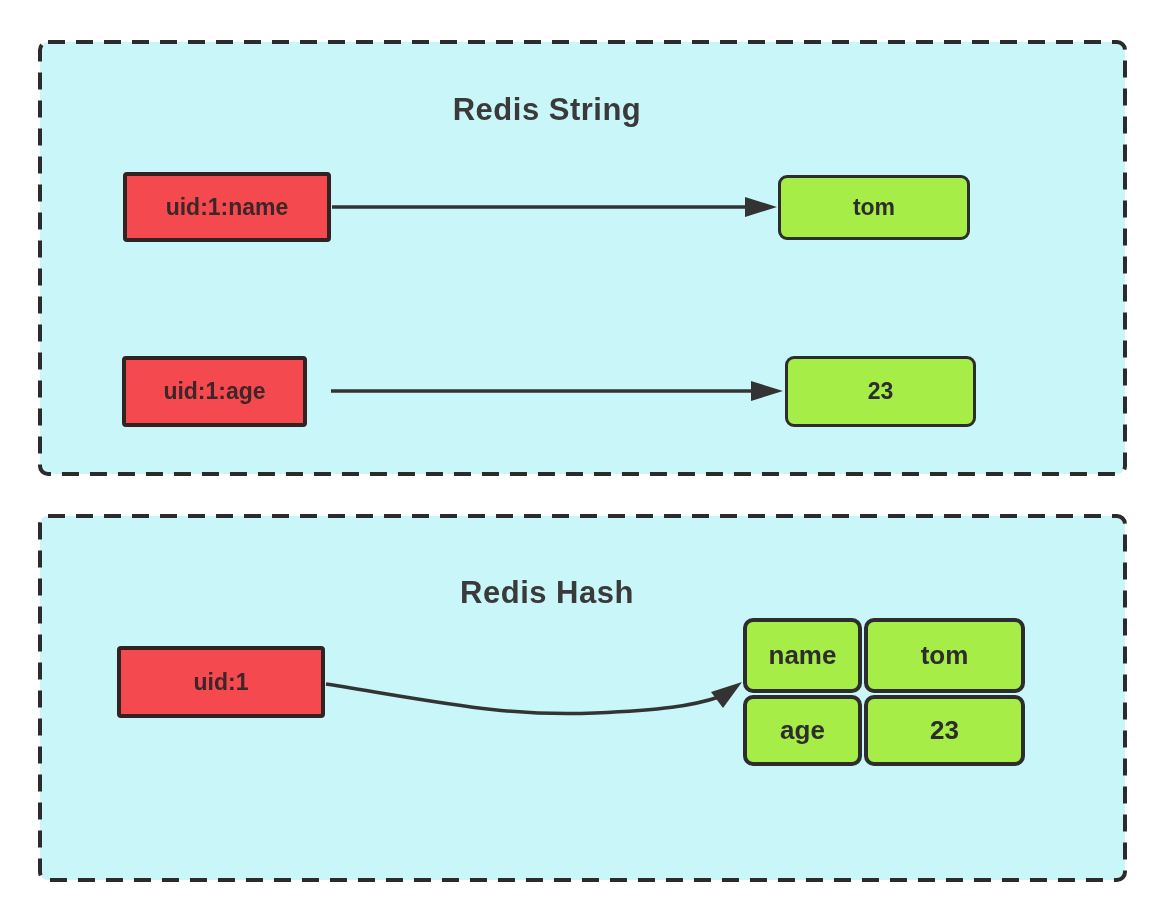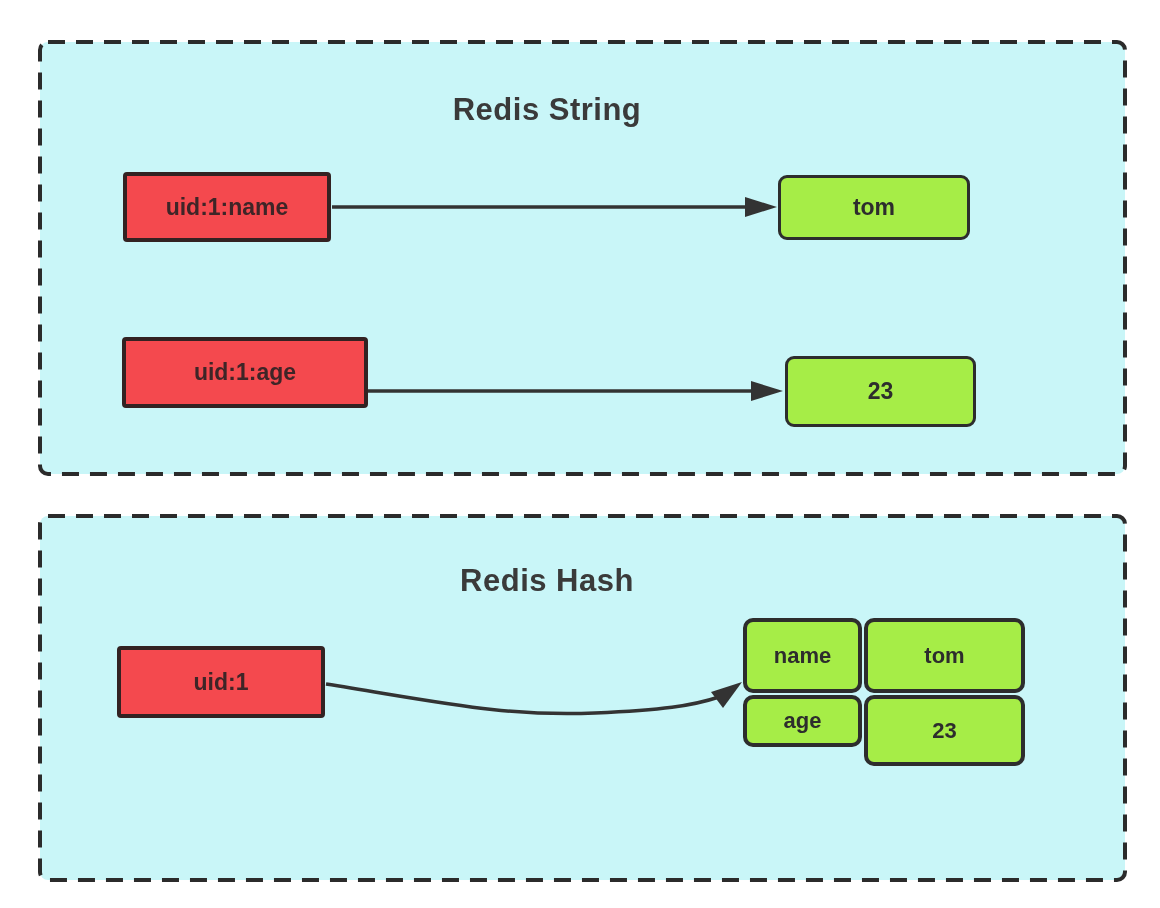--- a/index.html
+++ b/index.html
@@ -55,21 +55,21 @@
     color: #2d2d2d;
   }
   .cell {
     display: flex;
     align-items: center;
     justify-content: center;
     background: #a6ed47;
     border: 4px solid #2d2d2d;
     border-radius: 10px;
     box-sizing: border-box;
-    font-size: 22px;
+    font-size: 26px;
     font-weight: bold;
     color: #2d2d2d;
   }
 </style>
 </head>
 <body>
 
 <div class="stage">
 
   <svg class="layer" width="1160" height="908" viewBox="0 0 1160 908">
@@ -91,40 +91,40 @@
   <div class="abs panel-title" style="left:397px; top:92px;">Redis String</div>
 
   <div class="abs key-box" style="left:123px; top:172px; width:208px; height:70px;">
     <span>uid:1:name</span>
   </div>
 
   <div class="abs value-box" style="left:778px; top:175px; width:192px; height:65px;">
     <span>tom</span>
   </div>
 
-  <div class="abs key-box" style="left:122px; top:337px; width:246px; height:71px;">
+  <div class="abs key-box" style="left:122px; top:356px; width:185px; height:71px;">
     <span>uid:1:age</span>
   </div>
 
   <div class="abs value-box" style="left:785px; top:356px; width:191px; height:71px;">
     <span>23</span>
   </div>
 
-  <div class="abs panel-title" style="left:397px; top:563px;">Redis Hash</div>
+  <div class="abs panel-title" style="left:397px; top:575px;">Redis Hash</div>
 
   <div class="abs key-box" style="left:117px; top:646px; width:208px; height:72px;">
     <span>uid:1</span>
   </div>
 
   <div class="abs cell" style="left:743px; top:618px; width:119px; height:75px;">
     <span>name</span>
   </div>
   <div class="abs cell" style="left:864px; top:618px; width:161px; height:75px;">
     <span>tom</span>
   </div>
-  <div class="abs cell" style="left:743px; top:695px; width:119px; height:52px;">
+  <div class="abs cell" style="left:743px; top:695px; width:119px; height:71px;">
     <span>age</span>
   </div>
   <div class="abs cell" style="left:864px; top:695px; width:161px; height:71px;">
     <span>23</span>
   </div>
 
 </div>
 
 </body></html>

